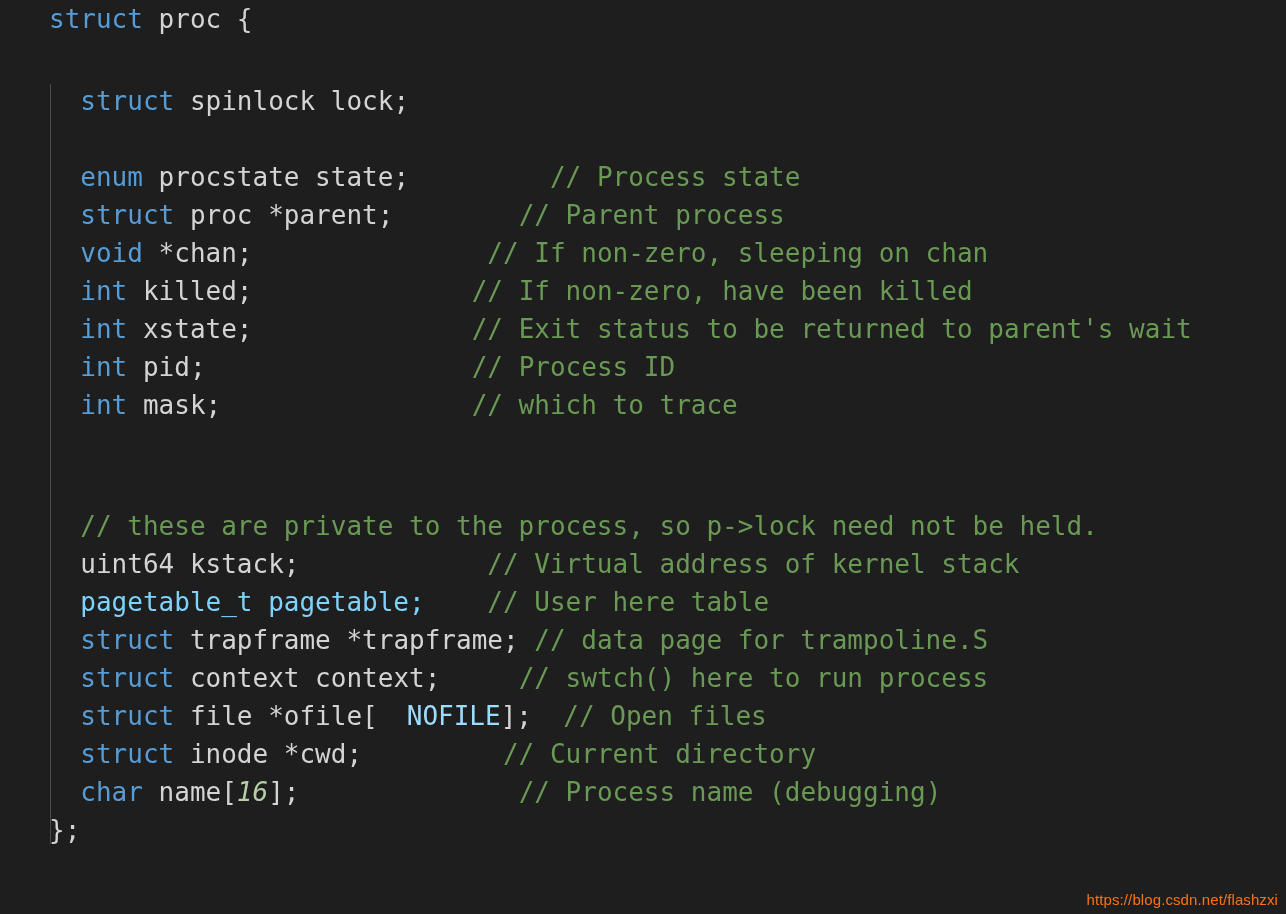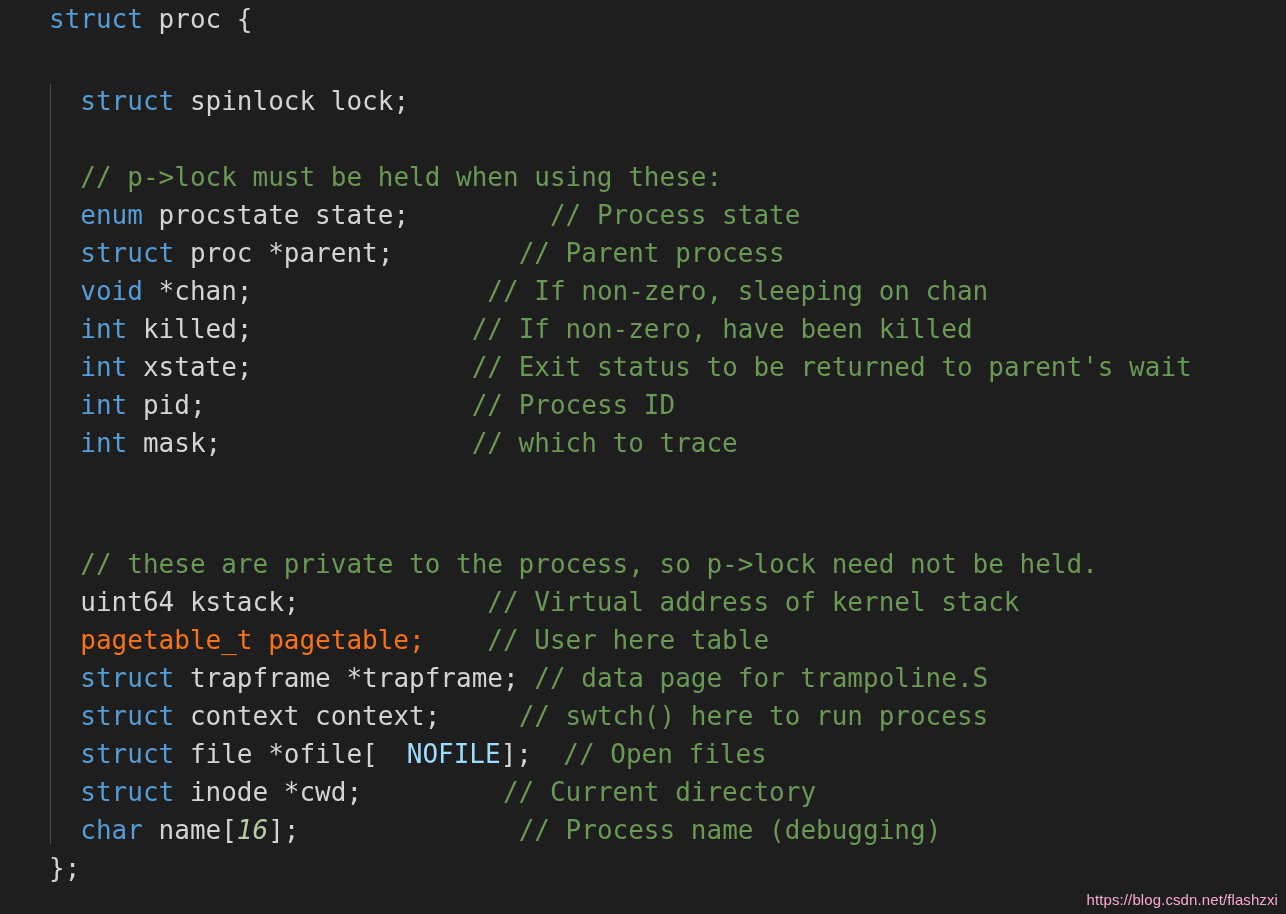--- a/index.html
+++ b/index.html
@@ -74,35 +74,34 @@
 <body style="background: rgb(30, 30, 30);">
 
 <div id="editor" style="background: rgb(30, 30, 30);">
 
   <div id="indent-guide" style="left: 50px; top: 84px; height: 760px; background: rgb(90, 90, 90); display: block;"></div>
 
   <div id="code-lines">
       <div class="code-line" style="font-size: 26px; line-height: 38px; height: 38px;"><span class="tok-keyword" style="color: rgb(86, 156, 214);">struct</span><span class="tok-plain" style="color: rgb(212, 212, 212);"> proc {</span></div>
       <div class="code-line" style="font-size: 26px; line-height: 38px; height: 38px; margin-top: 44px;"><span class="tok-plain" style="color: rgb(212, 212, 212);">  </span><span class="tok-keyword" style="color: rgb(86, 156, 214);">struct</span><span class="tok-plain" style="color: rgb(212, 212, 212);"> spinlock lock;</span></div>
       <div class="code-line" style="font-size: 26px; line-height: 38px; height: 38px;"><span class="tok-plain" style="color: rgb(212, 212, 212);"></span></div>
-      <div class="code-line" style="font-size: 26px; line-height: 38px; height: 38px;"><span class="tok-plain" style="color: rgb(212, 212, 212);">  </span><span class="tok-comment" style="color: rgb(106, 153, 85);">// p-&gt;lock must be held when using these:</span></div>
       <div class="code-line" style="font-size: 26px; line-height: 38px; height: 38px;"><span class="tok-plain" style="color: rgb(212, 212, 212);">  </span><span class="tok-keyword" style="color: rgb(86, 156, 214);">enum</span><span class="tok-plain" style="color: rgb(212, 212, 212);"> procstate state;</span><span class="tok-plain" style="color: rgb(212, 212, 212);">         </span><span class="tok-comment" style="color: rgb(106, 153, 85);">// Process state</span></div>
       <div class="code-line" style="font-size: 26px; line-height: 38px; height: 38px;"><span class="tok-plain" style="color: rgb(212, 212, 212);">  </span><span class="tok-keyword" style="color: rgb(86, 156, 214);">struct</span><span class="tok-plain" style="color: rgb(212, 212, 212);"> proc *parent;</span><span class="tok-plain" style="color: rgb(212, 212, 212);">        </span><span class="tok-comment" style="color: rgb(106, 153, 85);">// Parent process</span></div>
       <div class="code-line" style="font-size: 26px; line-height: 38px; height: 38px;"><span class="tok-plain" style="color: rgb(212, 212, 212);">  </span><span class="tok-keyword" style="color: rgb(86, 156, 214);">void</span><span class="tok-plain" style="color: rgb(212, 212, 212);"> *chan;</span><span class="tok-plain" style="color: rgb(212, 212, 212);">               </span><span class="tok-comment" style="color: rgb(106, 153, 85);">// If non-zero, sleeping on chan</span></div>
       <div class="code-line" style="font-size: 26px; line-height: 38px; height: 38px;"><span class="tok-plain" style="color: rgb(212, 212, 212);">  </span><span class="tok-keyword" style="color: rgb(86, 156, 214);">int</span><span class="tok-plain" style="color: rgb(212, 212, 212);"> killed;</span><span class="tok-plain" style="color: rgb(212, 212, 212);">              </span><span class="tok-comment" style="color: rgb(106, 153, 85);">// If non-zero, have been killed</span></div>
       <div class="code-line" style="font-size: 26px; line-height: 38px; height: 38px;"><span class="tok-plain" style="color: rgb(212, 212, 212);">  </span><span class="tok-keyword" style="color: rgb(86, 156, 214);">int</span><span class="tok-plain" style="color: rgb(212, 212, 212);"> xstate;</span><span class="tok-plain" style="color: rgb(212, 212, 212);">              </span><span class="tok-comment" style="color: rgb(106, 153, 85);">// Exit status to be returned to parent's wait</span></div>
       <div class="code-line" style="font-size: 26px; line-height: 38px; height: 38px;"><span class="tok-plain" style="color: rgb(212, 212, 212);">  </span><span class="tok-keyword" style="color: rgb(86, 156, 214);">int</span><span class="tok-plain" style="color: rgb(212, 212, 212);"> pid;</span><span class="tok-plain" style="color: rgb(212, 212, 212);">                 </span><span class="tok-comment" style="color: rgb(106, 153, 85);">// Process ID</span></div>
       <div class="code-line" style="font-size: 26px; line-height: 38px; height: 38px;"><span class="tok-plain" style="color: rgb(212, 212, 212);">  </span><span class="tok-keyword" style="color: rgb(86, 156, 214);">int</span><span class="tok-plain" style="color: rgb(212, 212, 212);"> mask;</span><span class="tok-plain" style="color: rgb(212, 212, 212);">                </span><span class="tok-comment" style="color: rgb(106, 153, 85);">// which to trace</span></div>
       <div class="code-line" style="font-size: 26px; line-height: 38px; height: 38px;"><span class="tok-plain" style="color: rgb(212, 212, 212);"></span></div>
       <div class="code-line" style="font-size: 26px; line-height: 38px; height: 38px; margin-top: 45px;"><span class="tok-plain" style="color: rgb(212, 212, 212);">  </span><span class="tok-comment" style="color: rgb(106, 153, 85);">// these are private to the process, so p-&gt;lock need not be held.</span></div>
       <div class="code-line" style="font-size: 26px; line-height: 38px; height: 38px;"><span class="tok-plain" style="color: rgb(212, 212, 212);">  uint64 kstack;</span><span class="tok-plain" style="color: rgb(212, 212, 212);">            </span><span class="tok-comment" style="color: rgb(106, 153, 85);">// Virtual address of kernel stack</span></div>
-      <div class="code-line" style="font-size: 26px; line-height: 38px; height: 38px;"><span class="tok-plain" style="color: #f97316;">  pagetable_t pagetable;</span><span class="tok-plain" style="color: rgb(212, 212, 212);">    </span><span class="tok-comment" style="color: rgb(106, 153, 85);">// User here table</span></div>
+      <div class="code-line" style="font-size: 26px; line-height: 38px; height: 38px;"><span class="tok-plain" style="color: #7dd3fc;">  pagetable_t pagetable;</span><span class="tok-plain" style="color: rgb(212, 212, 212);">    </span><span class="tok-comment" style="color: rgb(106, 153, 85);">// User here table</span></div>
       <div class="code-line" style="font-size: 26px; line-height: 38px; height: 38px;"><span class="tok-plain" style="color: rgb(212, 212, 212);">  </span><span class="tok-keyword" style="color: rgb(86, 156, 214);">struct</span><span class="tok-plain" style="color: rgb(212, 212, 212);"> trapframe *trapframe; </span><span class="tok-comment" style="color: rgb(106, 153, 85);">// data page for trampoline.S</span></div>
       <div class="code-line" style="font-size: 26px; line-height: 38px; height: 38px;"><span class="tok-plain" style="color: rgb(212, 212, 212);">  </span><span class="tok-keyword" style="color: rgb(86, 156, 214);">struct</span><span class="tok-plain" style="color: rgb(212, 212, 212);"> context context;</span><span class="tok-plain" style="color: rgb(212, 212, 212);">     </span><span class="tok-comment" style="color: rgb(106, 153, 85);">// swtch() here to run process</span></div>
       <div class="code-line" style="font-size: 26px; line-height: 38px; height: 38px;"><span class="tok-plain" style="color: rgb(212, 212, 212);">  </span><span class="tok-keyword" style="color: rgb(86, 156, 214);">struct</span><span class="tok-plain" style="color: rgb(212, 212, 212);"> file *ofile[</span><span class="tok-const" style="color: rgb(156, 220, 254);">NOFILE</span><span class="tok-plain" style="color: rgb(212, 212, 212);">];</span><span class="tok-plain" style="color: rgb(212, 212, 212);">  </span><span class="tok-comment" style="color: rgb(106, 153, 85);">// Open files</span></div>
       <div class="code-line" style="font-size: 26px; line-height: 38px; height: 38px;"><span class="tok-plain" style="color: rgb(212, 212, 212);">  </span><span class="tok-keyword" style="color: rgb(86, 156, 214);">struct</span><span class="tok-plain" style="color: rgb(212, 212, 212);"> inode *cwd;</span><span class="tok-plain" style="color: rgb(212, 212, 212);">         </span><span class="tok-comment" style="color: rgb(106, 153, 85);">// Current directory</span></div>
       <div class="code-line" style="font-size: 26px; line-height: 38px; height: 38px;"><span class="tok-plain" style="color: rgb(212, 212, 212);">  </span><span class="tok-keyword" style="color: rgb(86, 156, 214);">char</span><span class="tok-plain" style="color: rgb(212, 212, 212);"> name[</span><span class="tok-number" style="color: rgb(181, 206, 168);">16</span><span class="tok-plain" style="color: rgb(212, 212, 212);">];</span><span class="tok-plain" style="color: rgb(212, 212, 212);">              </span><span class="tok-comment" style="color: rgb(106, 153, 85);">// Process name (debugging)</span></div>
       <div class="code-line" style="font-size: 26px; line-height: 38px; height: 38px;"><span class="tok-plain" style="color: rgb(212, 212, 212);">};</span></div>
     </div>
 
-  <div id="watermark" style="color: #f9a8d4;">https://blog.csdn.net/flashzxi</div>
+  <div id="watermark" style="color: #f97316;">https://blog.csdn.net/flashzxi</div>
 
 </div>
 
 </body></html>

